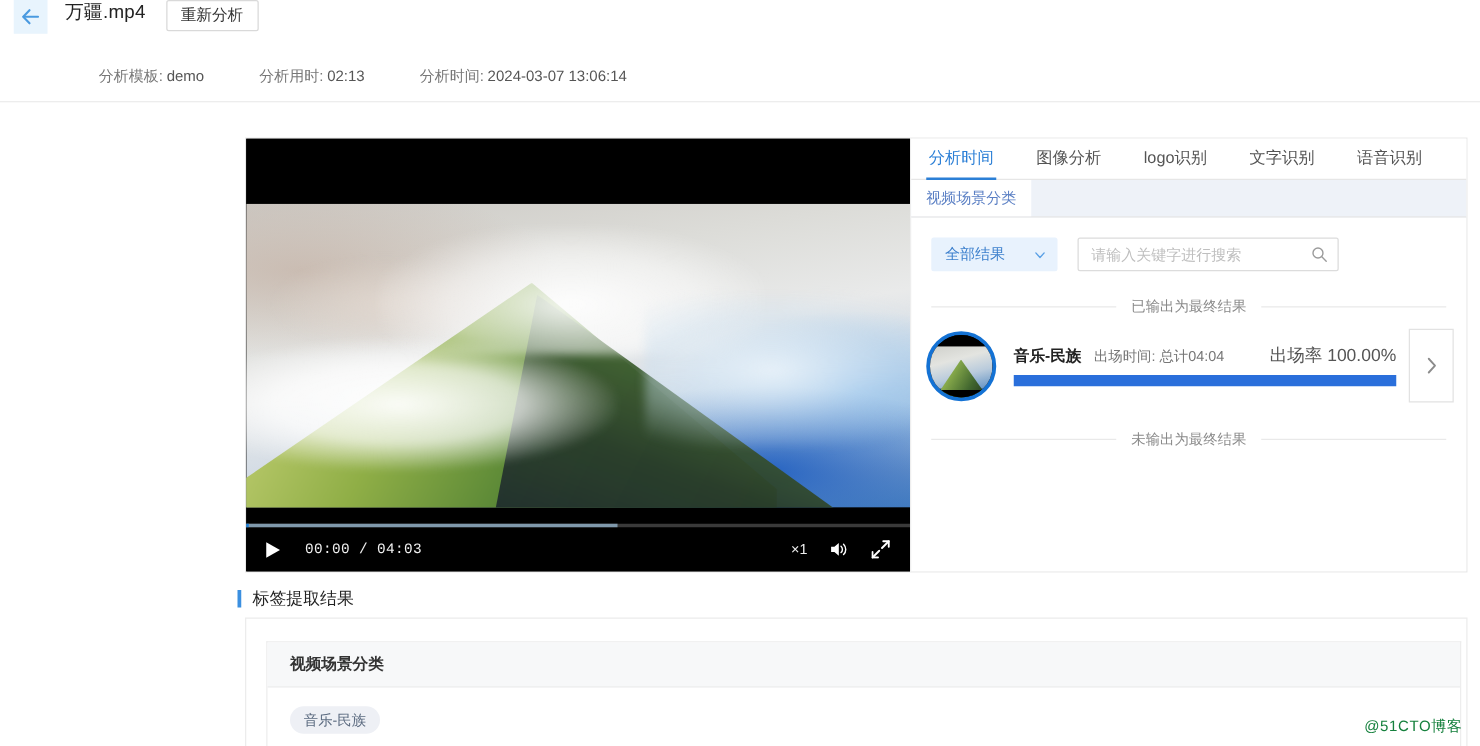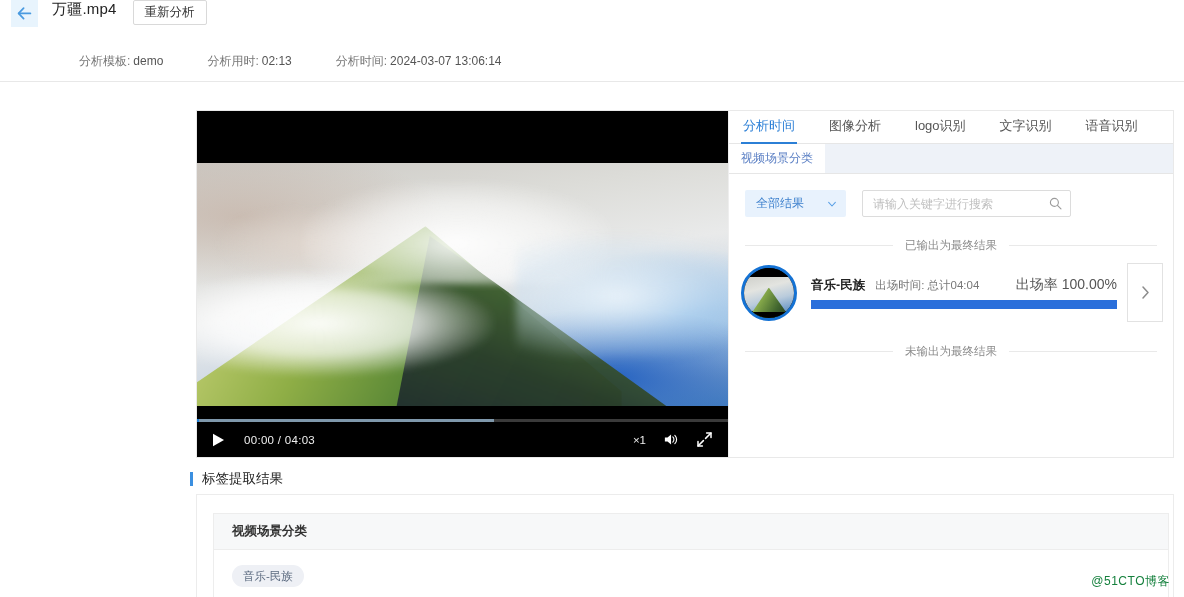--- a/index.html
+++ b/index.html
@@ -99,21 +99,21 @@
     position: absolute; left: 0; bottom: 35px; width: 531px; height: 3px; background: #3a3a3a;
   }
   .seek-buf { position: absolute; left: 0; top: 0; height: 3px; background: #7f98ab; }
   .seek-played { position: absolute; left: 0; top: 0; height: 3px; background: #1f7fd6; width: 2px; }
   .vcontrols {
     position: absolute; left: 0; bottom: 0; width: 531px; height: 35px;
     background: #000; display: flex; align-items: center; color: #fff;
   }
   .play-btn { margin-left: 13px; width: 16px; height: 16px; cursor: pointer;
               display: flex; align-items: center; justify-content: center; }
-  .vtime { margin-left: 18px; font-size: 11.5px; color: #f0f0f0; letter-spacing: .3px; }
+  .vtime { margin-left: 18px; font-size: 11.5px; color: #f0f0f0; letter-spacing: .3px; font-family: Liberation Mono, monospace; }
   .vright { margin-left: auto; display: flex; align-items: center; gap: 18px; padding-right: 16px; }
   .vspeed { font-size: 11.5px; color: #eee; cursor: pointer; }
   .vicon { width: 15px; height: 15px; cursor: pointer; display:flex; align-items:center; justify-content:center; }
 
   
   .rightpanel { flex: 1 1 auto; position: relative; background: #fff; border-left: 1px solid #eee; }
   .tabs {
     display: flex; align-items: flex-end; height: 33px; padding-left: 14px;
     border-bottom: 1px solid #e6e6e6; background: #fff;
   }

